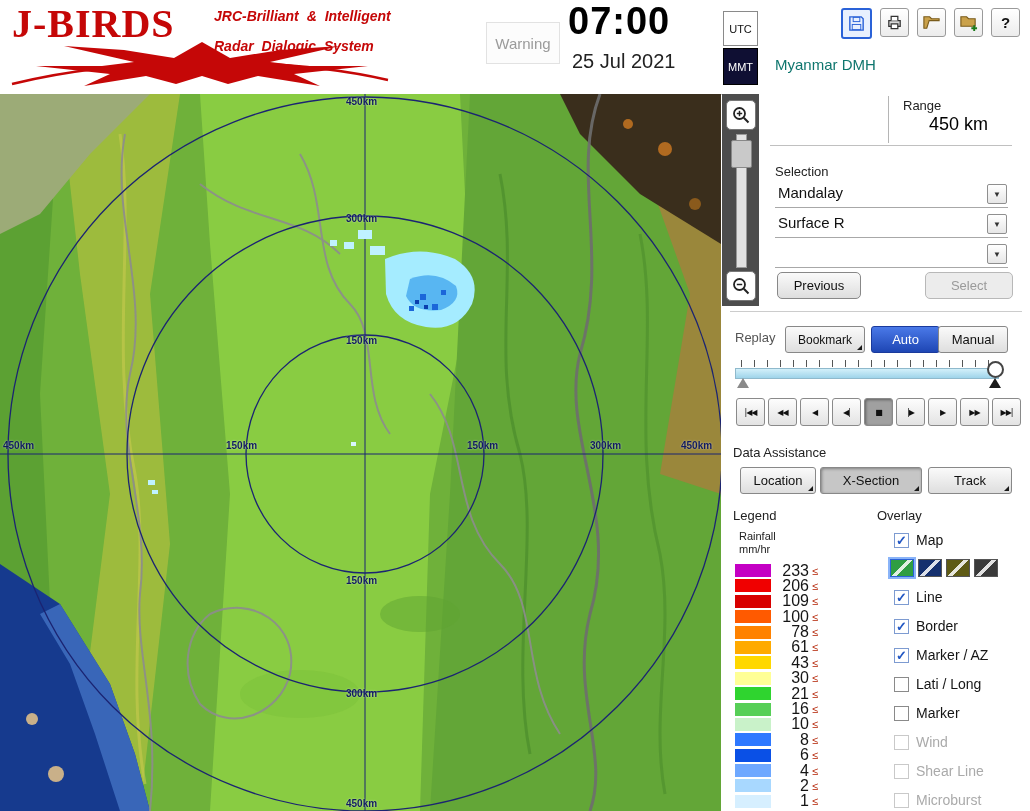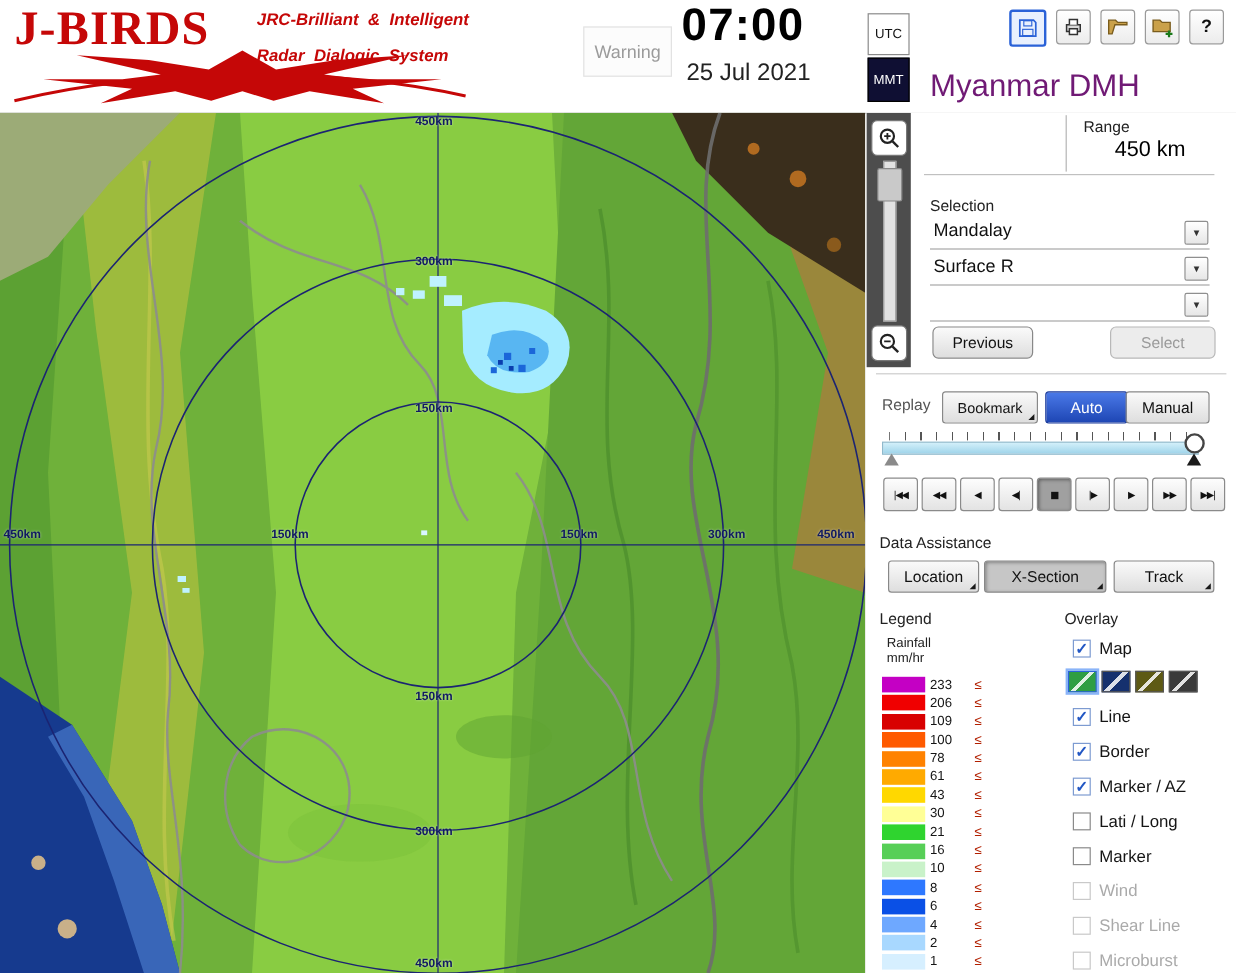--- a/index.html
+++ b/index.html
@@ -15,21 +15,21 @@
                background:#fcfcfc;color:#9b9b9b;font-size:15px;display:flex;align-items:center;justify-content:center;}
   .clock-time{position:absolute;left:568px;top:0px;font-size:38px;font-weight:bold;color:#000;letter-spacing:1px;}
   .clock-date{position:absolute;left:572px;top:50px;font-size:20px;color:#222;}
   .tzbtn{position:absolute;left:723px;width:33px;height:33px;border:1px solid #8a8a8a;background:#fff;color:#111;
          font-size:11px;display:flex;align-items:center;justify-content:center;cursor:pointer;}
   .tzbtn.sel{background:#0f0f33;color:#fff;border-color:#000;}
   .toolbar{position:absolute;left:841px;top:8px;display:flex;gap:8px;}
   .tbtn{width:27px;height:27px;border:1px solid #9a9a9a;border-radius:3px;background:linear-gradient(#ffffff,#ececec);
         display:flex;align-items:center;justify-content:center;cursor:pointer;}
   .tbtn.sel{border:2px solid #2a62d8;background:#e8f0fe;}
-  .station-title{position:absolute;left:775px;top:56px;font-size:26px;color:#701a75;}
+  .station-title{position:absolute;left:775px;top:56px;font-size:15px;color:#0f766e;}
   
   .map{position:absolute;left:0;top:94px;width:721px;height:717px;background:#a3a3a3;overflow:hidden;}
   .map-label{position:absolute;font-size:10px;font-weight:bold;color:#101a60;text-shadow:0 0 2px rgba(255,255,255,.55);}
   
   .panel{position:absolute;left:722px;top:94px;width:308px;height:717px;background:#fff;overflow:hidden;}
   .zoom-strip{position:absolute;left:0;top:0;width:37px;height:212px;background:#4d4d4d;}
   .zbtn{position:absolute;left:4px;width:28px;height:28px;background:#fff;border:1px solid #777;border-radius:5px;
         display:flex;align-items:center;justify-content:center;cursor:pointer;}
   .ztrack{position:absolute;left:14px;top:40px;width:9px;height:132px;background:#e2e2e2;border:1px solid #999;}
   .zthumb{position:absolute;left:9px;top:46px;width:19px;height:26px;background:#c9c9c9;border:1px solid #888;border-radius:2px;}
@@ -57,21 +57,21 @@
   .tl-tri-left{position:absolute;left:2px;top:20px;width:0;height:0;border-left:6px solid transparent;border-right:6px solid transparent;border-bottom:10px solid #8a8a8a;}
   .tl-tri-right{position:absolute;left:254px;top:20px;width:0;height:0;border-left:6px solid transparent;border-right:6px solid transparent;border-bottom:10px solid #1a1a1a;cursor:pointer;}
   .pb-row{position:absolute;left:14px;top:304px;display:flex;gap:3px;}
   .pbtn{width:27px;height:26px;border:1px solid #8a8a8a;border-radius:3px;background:linear-gradient(#fdfdfd,#e3e3e3);
         font-family:"DejaVu Sans",sans-serif;font-size:8px;letter-spacing:-1px;color:#111;
         display:flex;align-items:center;justify-content:center;cursor:pointer;}
   .pbtn.pressed{background:#a0a0a0;box-shadow:inset 1px 1px 3px rgba(0,0,0,.4);}
   .lg-rows{position:absolute;left:13px;top:470px;display:flex;flex-direction:column;gap:2.4px;}
   .lg-row{display:flex;align-items:center;height:13px;}
   .lg-swatch{width:36px;height:13px;display:inline-block;}
-  .lg-val{width:34px;margin-left:4px;font-size:11px;color:#151515;}
+  .lg-val{width:34px;margin-left:4px;text-align:right;font-size:16px;color:#151515;}
   .lg-op{margin-left:3px;font-size:11px;color:#b22000;}
   .ov-row{position:absolute;left:172px;display:flex;align-items:center;gap:7px;}
   .cb{width:15px;height:15px;box-sizing:border-box;border:1px solid #7d9bd1;background:#fff;font-size:13px;line-height:13px;
       text-align:center;color:#2257c4;font-weight:bold;cursor:pointer;}
   .ov-row.unchecked .cb{border-color:#8a8a8a;}
   .ov-row.disabled .cb{border-color:#c9c9c9;cursor:default;}
   .ov-label{font-size:14px;color:#151515;}
   .ov-row.disabled .ov-label{color:#aaaaaa;}
   .sw-row{position:absolute;left:168px;top:465px;display:flex;gap:4px;}
   .swatch{width:24px;height:18px;border:1px solid #555;box-sizing:border-box;cursor:pointer;
@@ -288,21 +288,21 @@
   <div class="btn pressed" style="left:98px;top:373px;width:100px;">
     <span>X-Section</span>
     <span class="corner"></span>
   </div>
   <div class="btn" style="left:206px;top:373px;width:82px;">
     <span>Track</span>
     <span class="corner"></span>
   </div>
 
   <div class="title13" style="left:11px;top:414px;">Legend</div>
-  <div class="title13" style="left:165px;top:414px;">Overlay</div>
+  <div class="title13" style="left:155px;top:414px;">Overlay</div>
   <div class="title13" style="left:17px;top:436px;font-size:11px;">Rainfall</div>
   <div class="title13" style="left:17px;top:449px;font-size:11px;">mm/hr</div>
 
   <div class="lg-rows">
     <div class="lg-row">
         <span class="lg-swatch" style="background-color: rgb(196, 0, 196);"></span>
         <span class="lg-val">233</span>
         <span class="lg-op">≤</span>
       </div>
     <div class="lg-row">

